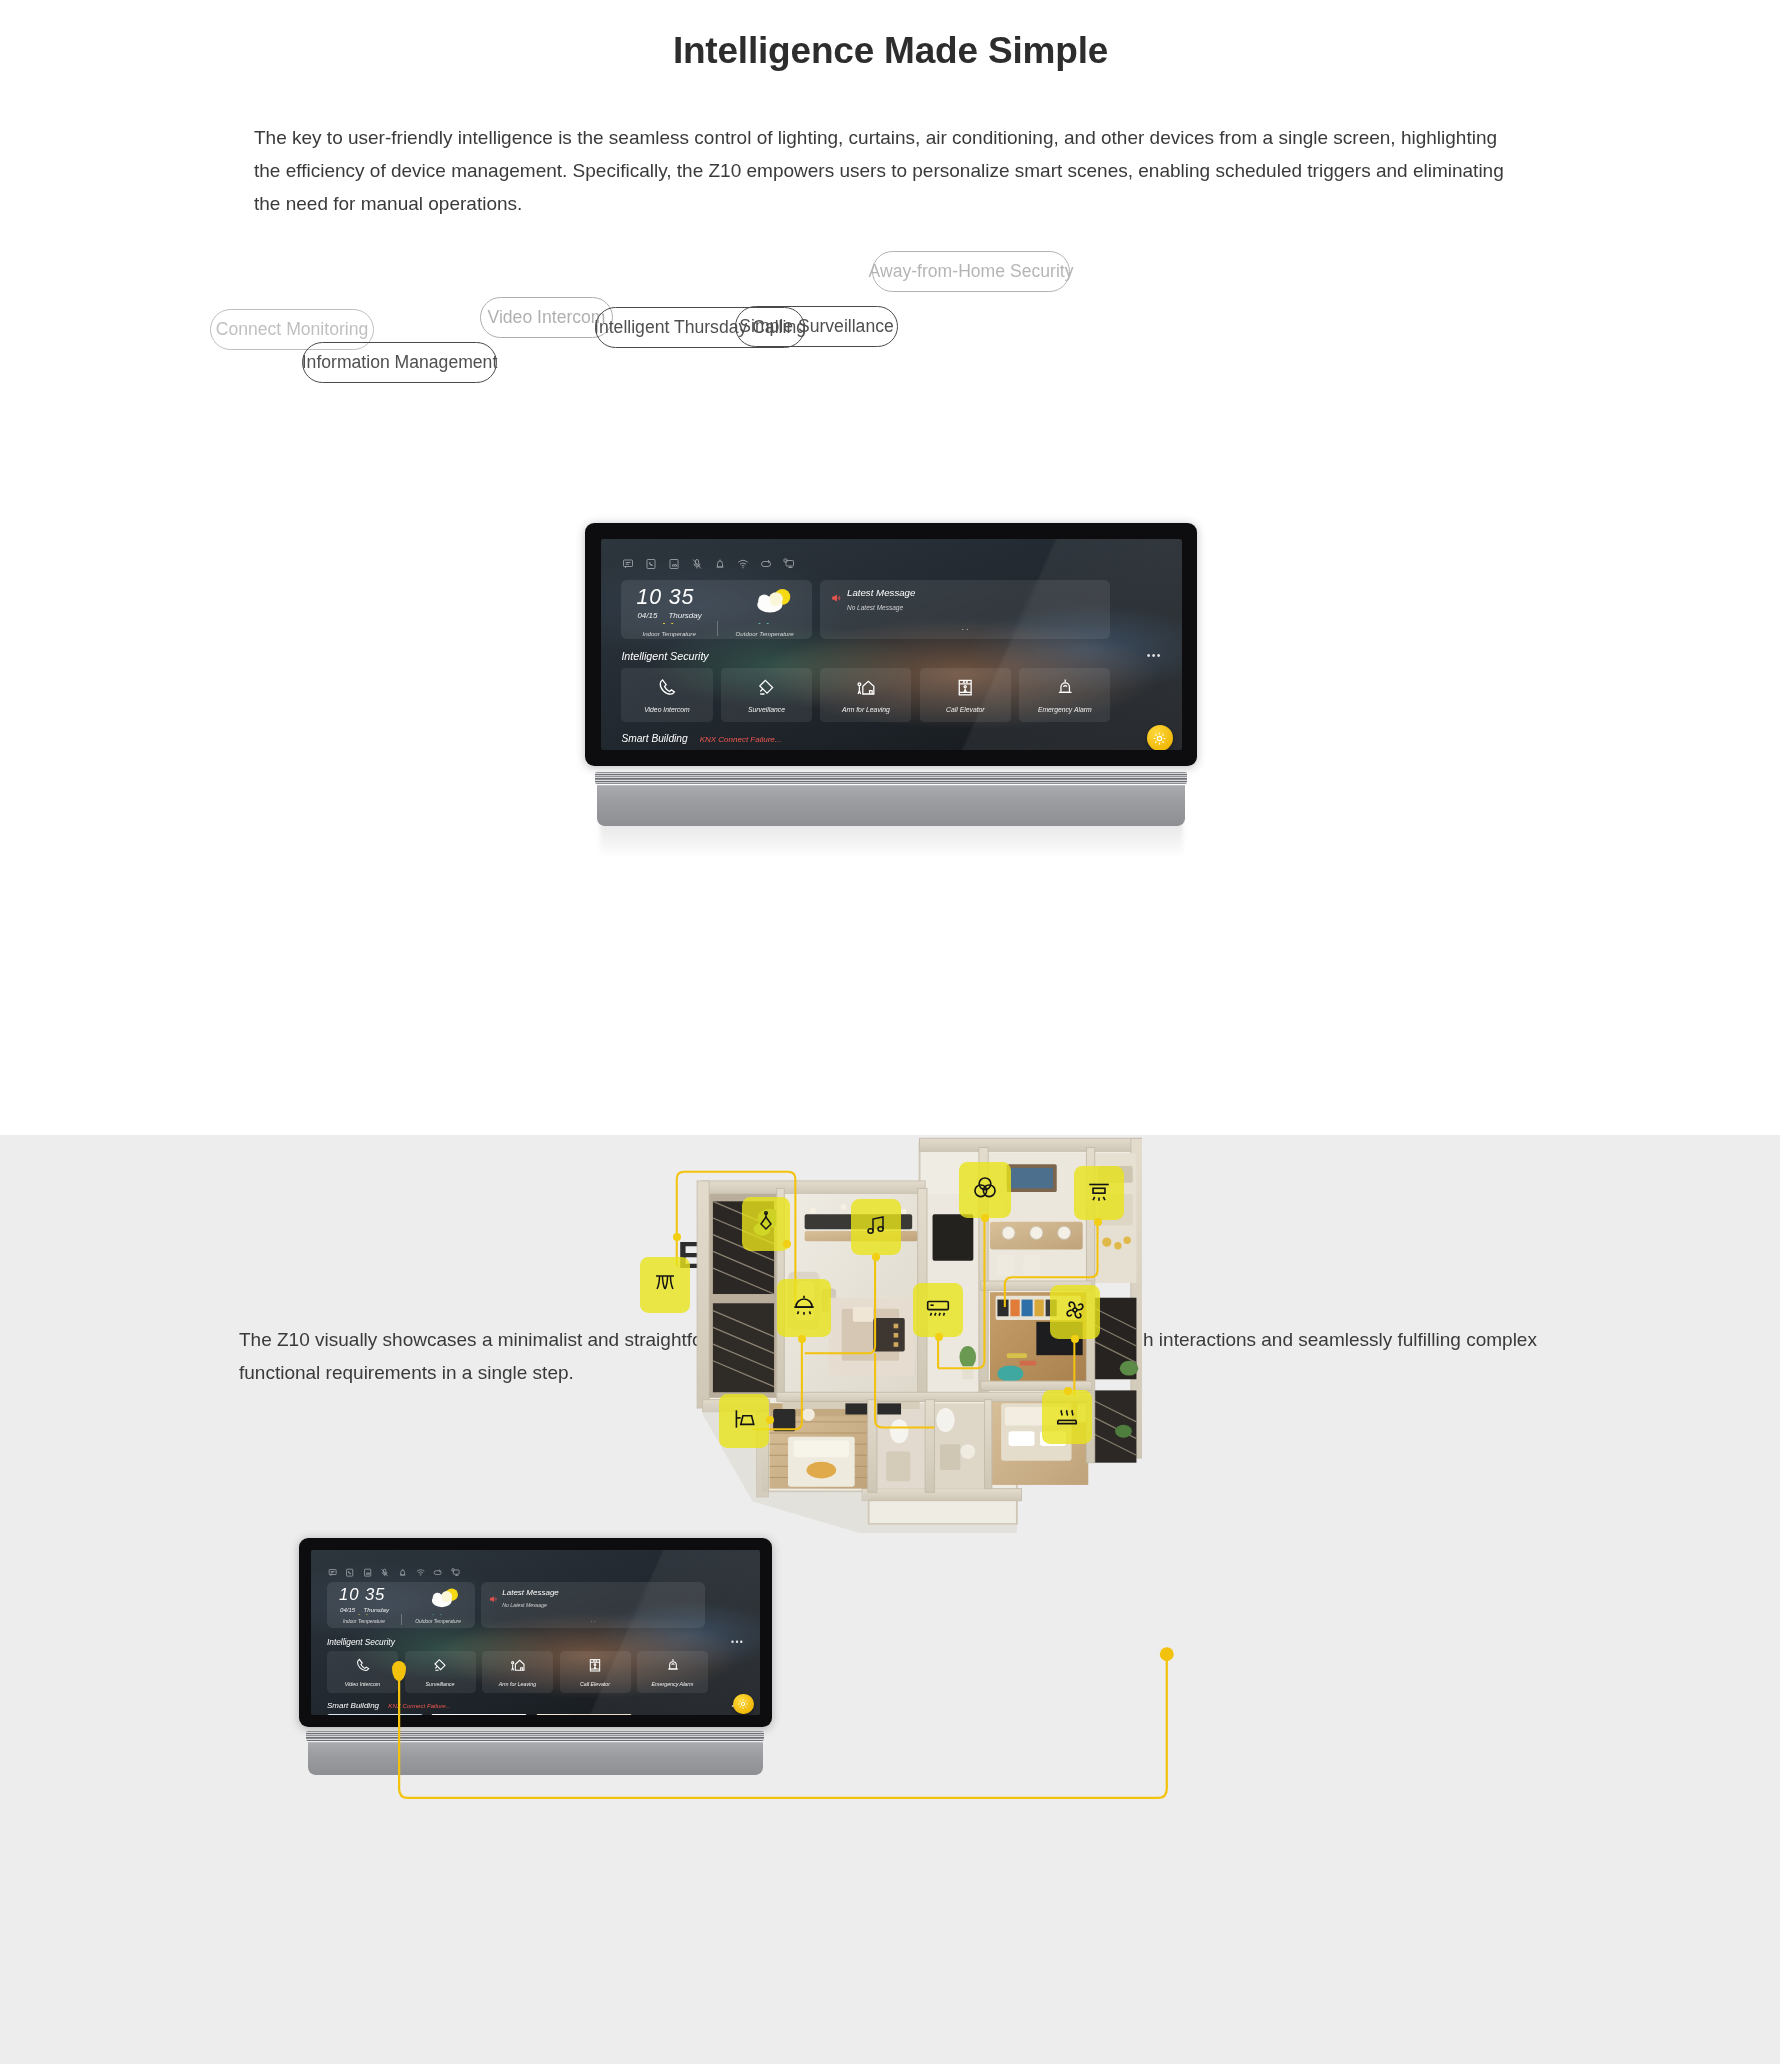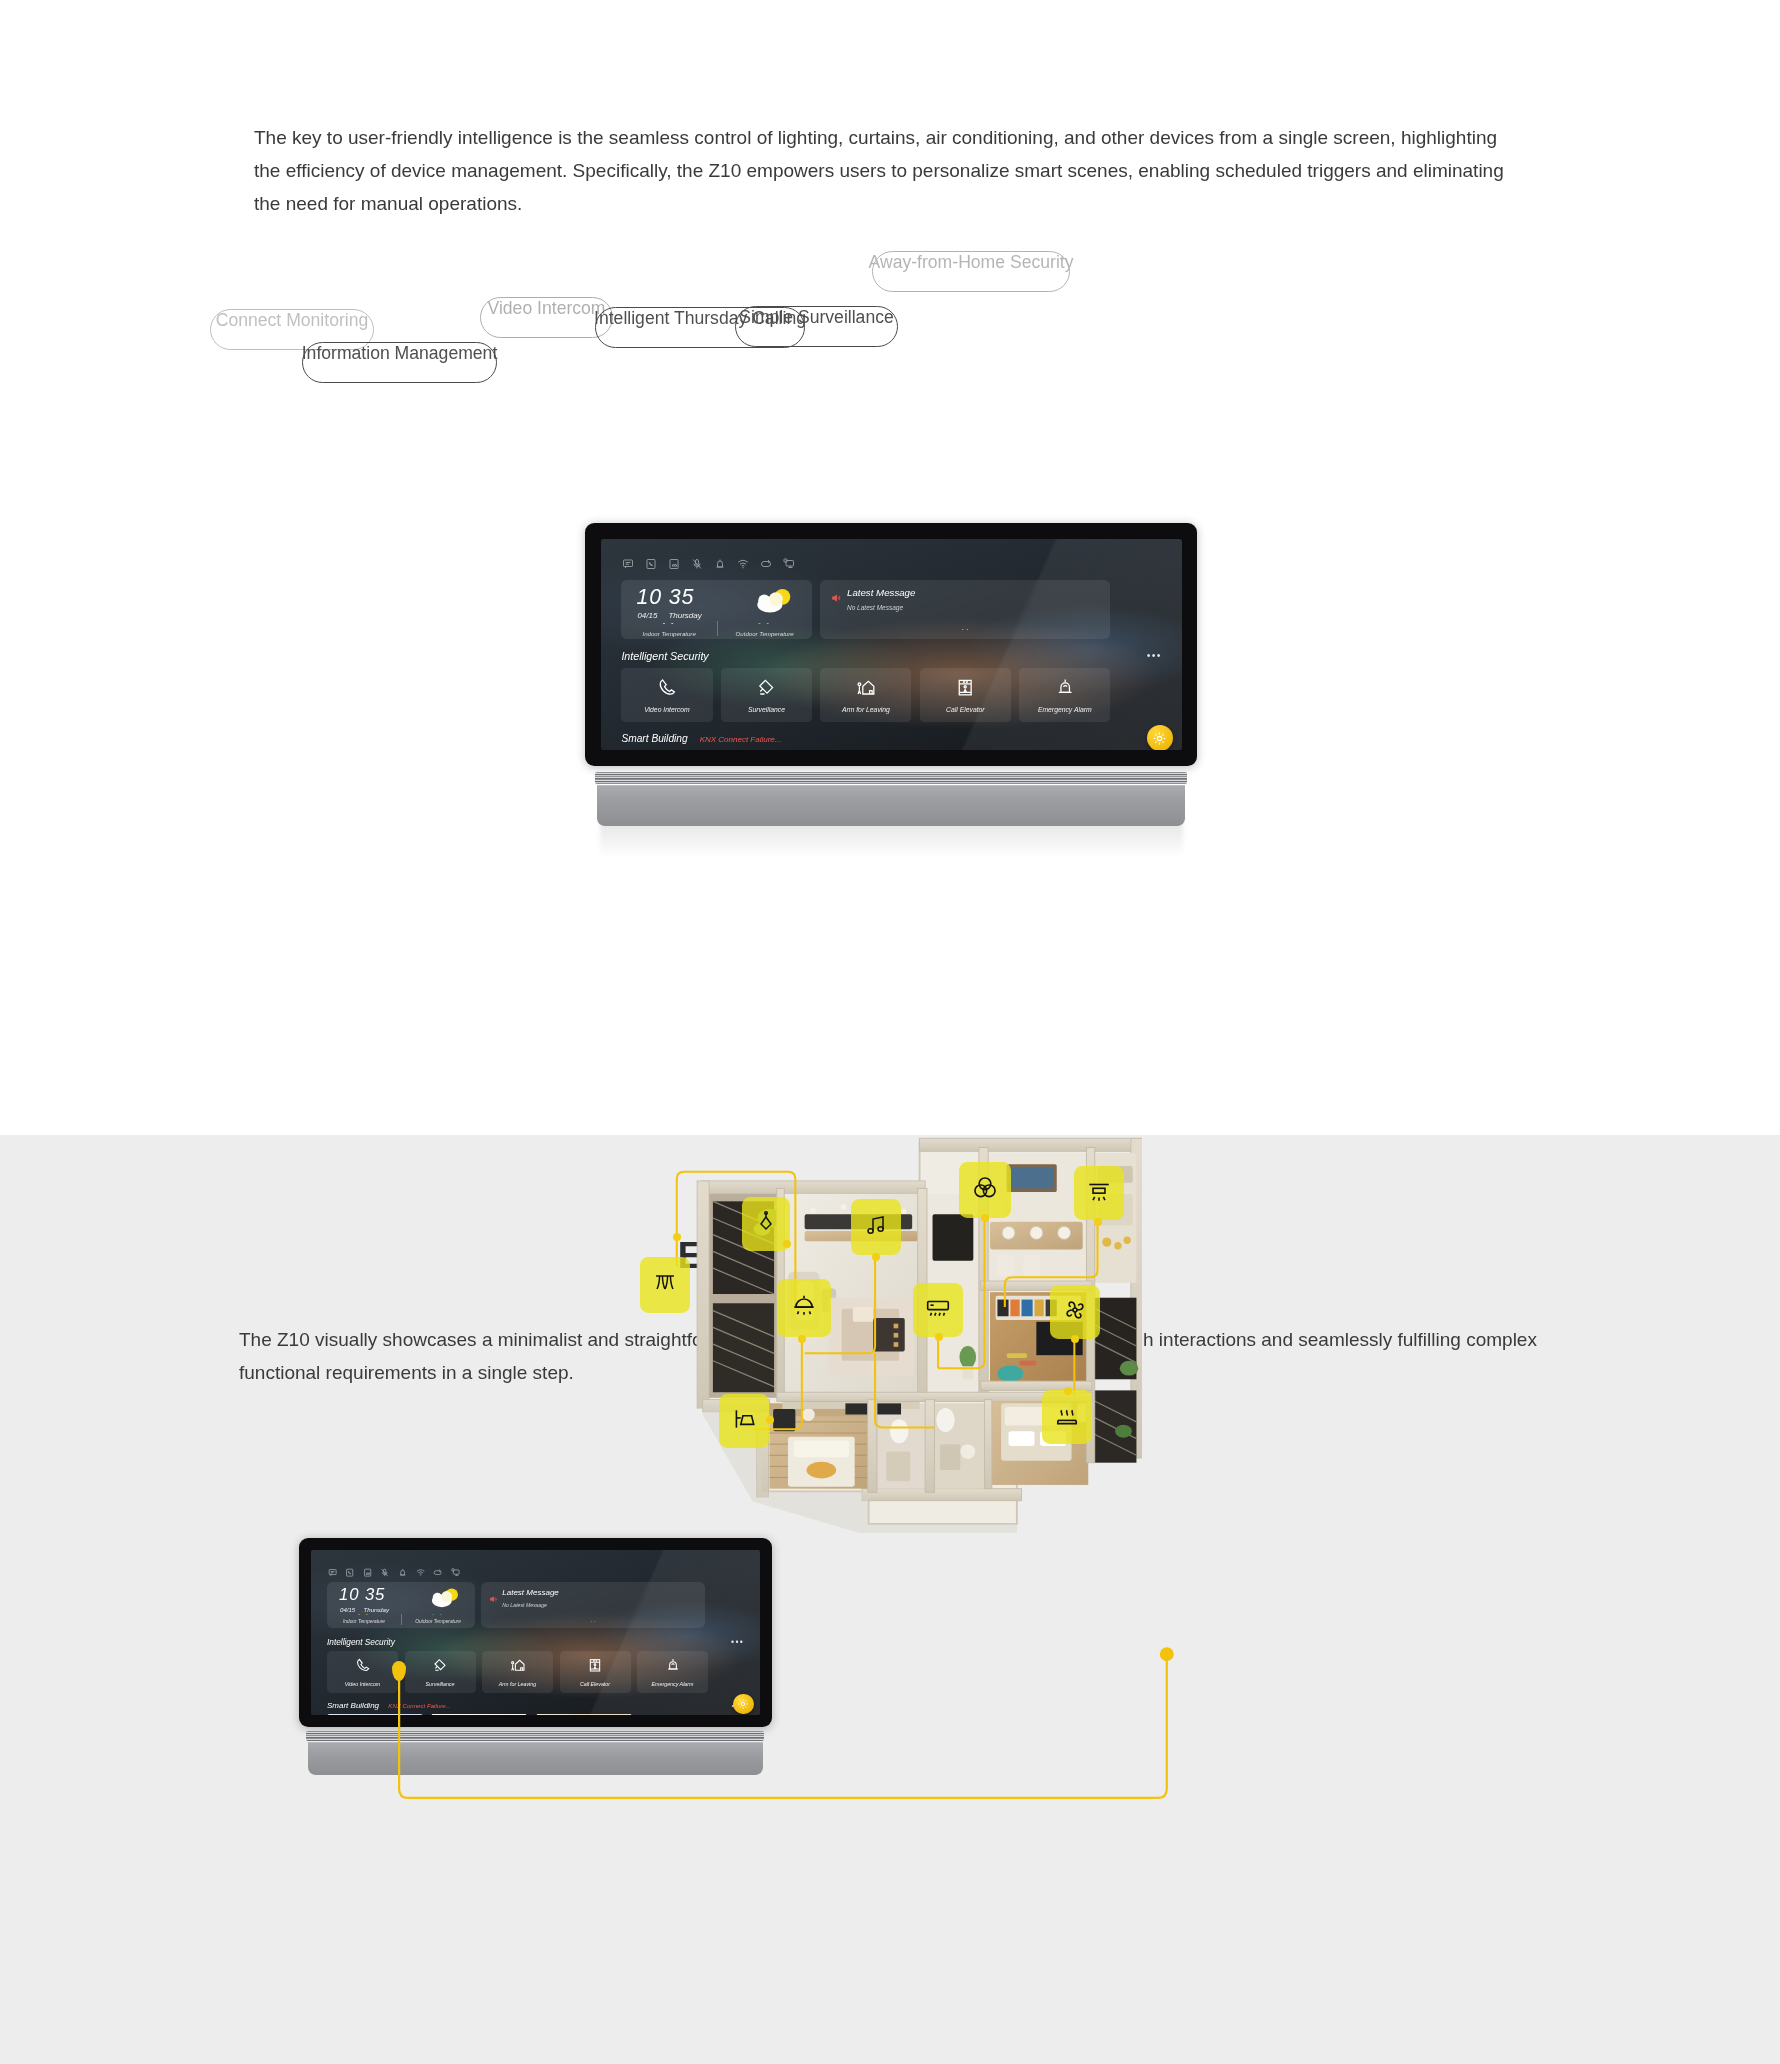--- a/index.html
+++ b/index.html
@@ -29,21 +29,21 @@
     font-size: 19px;
     line-height: 33px;
     color: #3a3a3a;
     font-weight: 400;
   }
 
   
   .pill-cloud { position: absolute; left: 0; top: 0; width: 1781px; height: 232px; }
   .pill {
     position: absolute;
-    display: flex; justify-content: center;
+    display: flex; align-items: center; justify-content: center;
     border: 1.5px solid #4a4a4a;
     border-radius: 927px;
     font-size: 17.6px;
     color: #4f4f4f;
     white-space: nowrap;
     background: transparent;
     height: 41px;
     padding: 0 24px;
   }
 
@@ -135,20 +135,21 @@
     border-radius: 50% 50% 50% 50% / 38% 38% 62% 62%;
   }
 </style>
 </head>
 <body>
 
 <div class="page">
 
   <div class="section-one">
 
+    <div class="sec-title" style="position:absolute;left:0;top:30px;width:1781px;">Intelligence Made Simple</div>
 
     <div class="sec-body" style="position:absolute;left:254px;top:121px;width:1273px;">The key to user-friendly intelligence is the seamless control of lighting, curtains, air conditioning, and other devices from a single screen, highlighting the efficiency of device management. Specifically, the Z10 empowers users to personalize smart scenes, enabling scheduled triggers and eliminating the need for manual operations.</div>
 
     <div class="pill-cloud" style="top:297px;">
       <div class="pill" style="left:302px; top:45px;  width:195px;">
         <span>Information Management</span>
       </div>
       <div class="pill" style="left:595px; top:10.2px;  width:210px;">
         <span>Intelligent Thursday Calling</span>
       </div>

